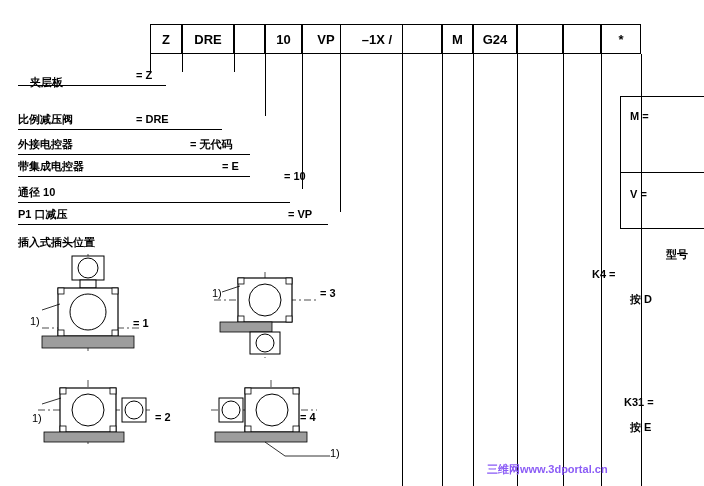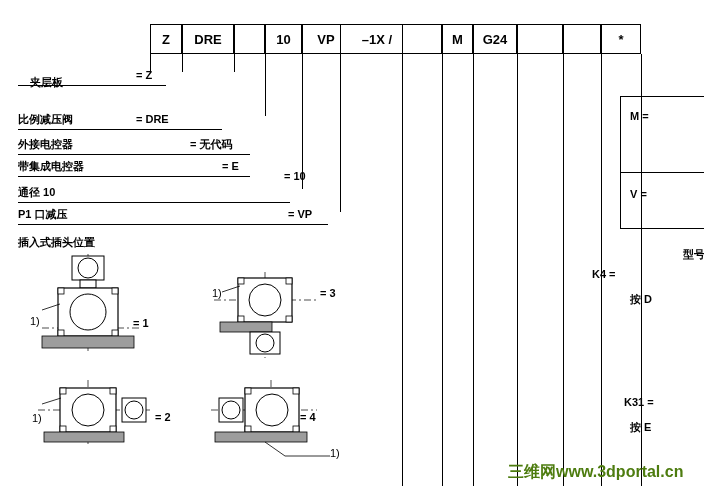--- a/index.html
+++ b/index.html
@@ -12,22 +12,22 @@
   
   #code-row{position:absolute;left:150px;top:24px;height:30px;}
   .cbox{position:absolute;top:0;height:30px;border:1.3px solid #000;
         box-sizing:border-box;display:flex;align-items:center;justify-content:center;
         font-size:13px;font-weight:bold;background:#fff;}
   
   .vline{position:absolute;width:1px;background:#000;}
   .hline{position:absolute;height:1px;background:#000;}
   
   .leader{position:absolute;height:1px;background:#000;}
-  .wm{position:absolute;font-size:16px;font-weight:bold;color:#4d7c0f;
-      letter-spacing:0px;margin-left:21px;}
+  .wm{position:absolute;font-size:11px;font-weight:bold;color:#8b5cf6;
+      letter-spacing:0px;}
   svg{display:block;}
 </style>
 </head>
 <body>
 
 <div id="code-row">
     <div class="cbox" style="left: 0px; width: 32px;">Z</div>
     <div class="cbox" style="left: 32px; width: 52px;">DRE</div>
     <div class="cbox" style="left: 84px; width: 31px;"></div>
     <div class="cbox" style="left: 115px; width: 37px;">10</div>
@@ -171,21 +171,21 @@
 
     <polyline points="60,64 80,78 126,78" fill="none" stroke="#000" stroke-width="0.8"></polyline>
   </svg>
 </div>
 <div class="abs lbl bold" style="left:300px;top:411px;">= 4</div>
 <div class="abs lbl" style="left:330px;top:447px;">1)</div>
 
 <div id="right-labels">
     <div class="abs lbl bold" style="left: 630px; top: 110px;">M =</div>
     <div class="abs lbl bold" style="left: 630px; top: 188px;">V =</div>
-    <div class="abs lbl bold" style="left: 683px; top: 248px;">型号</div>
+    <div class="abs lbl bold" style="left: 666px; top: 248px;">型号</div>
     <div class="abs lbl bold" style="left: 592px; top: 268px;">K4 =</div>
     <div class="abs lbl bold" style="left: 630px; top: 293px;">按 D</div>
     <div class="abs lbl bold" style="left: 592px; top: 396px; margin-left: 32px;">K31 =</div>
     <div class="abs lbl bold" style="left: 630px; top: 421px;">按 E</div>
   </div>
 
 <div class="abs hline" style="left:620px;top:96px;width:84px;"></div>
 <div class="abs hline" style="left:620px;top:172px;width:84px;"></div>
 <div class="abs hline" style="left:620px;top:228px;width:84px;"></div>
 <div class="abs vline" style="left:620px;top:96px;height:132px;"></div>

